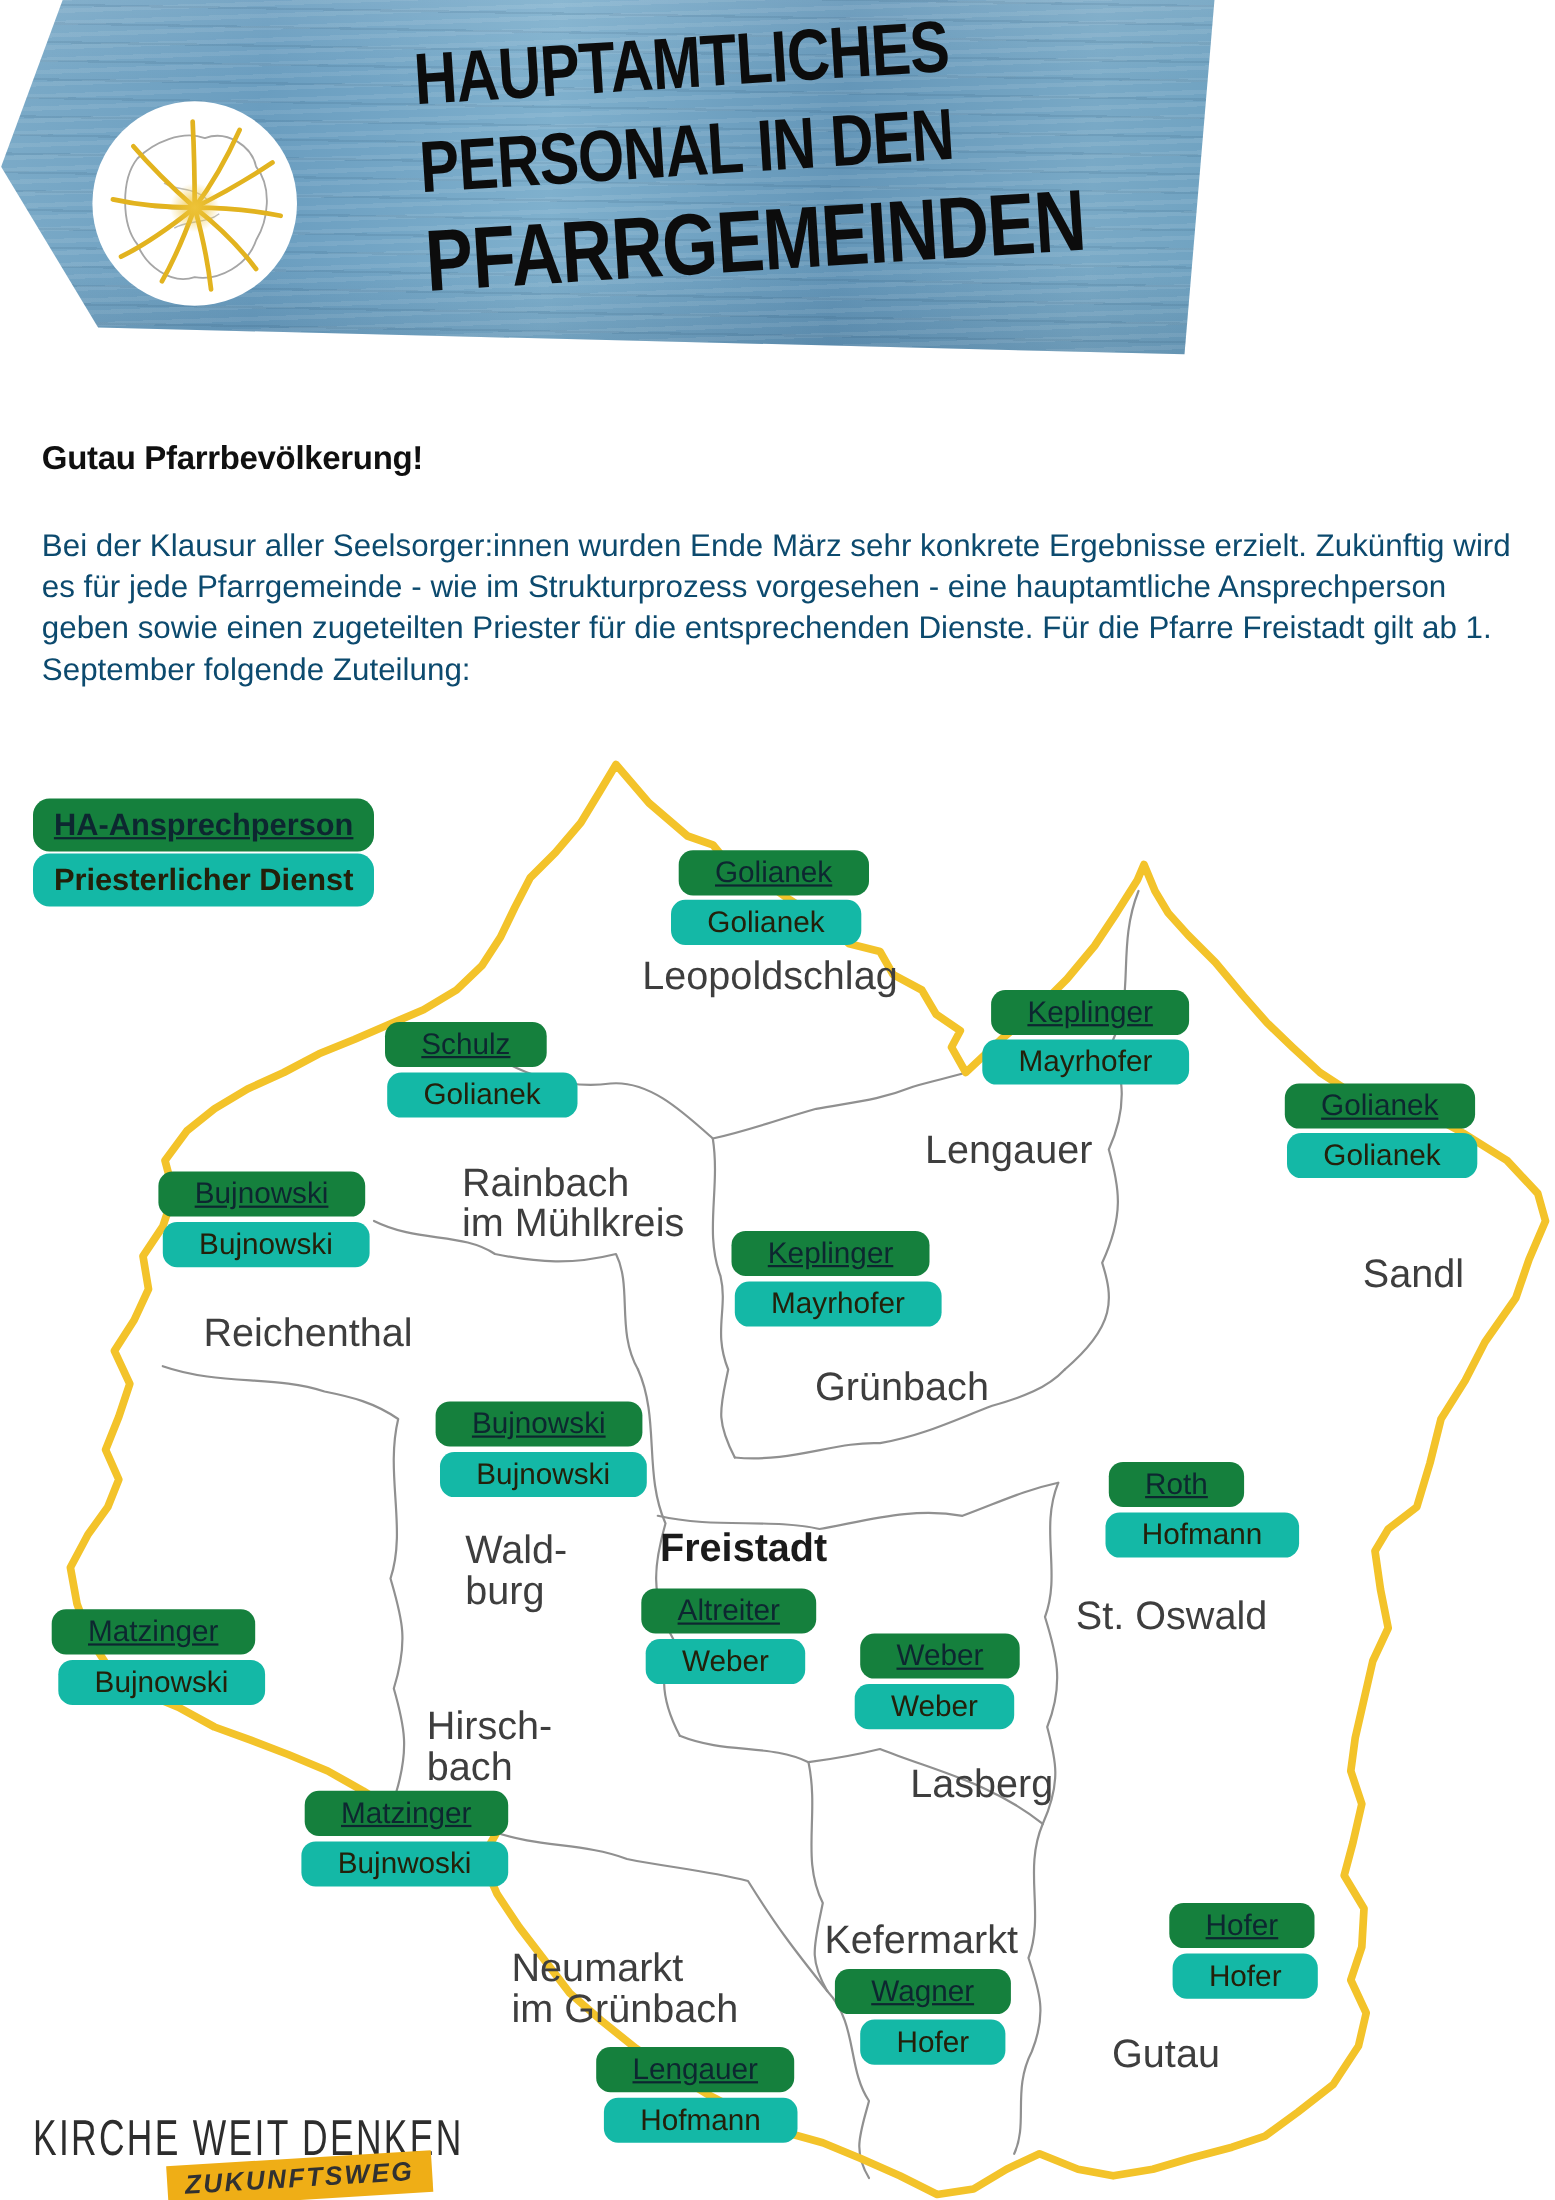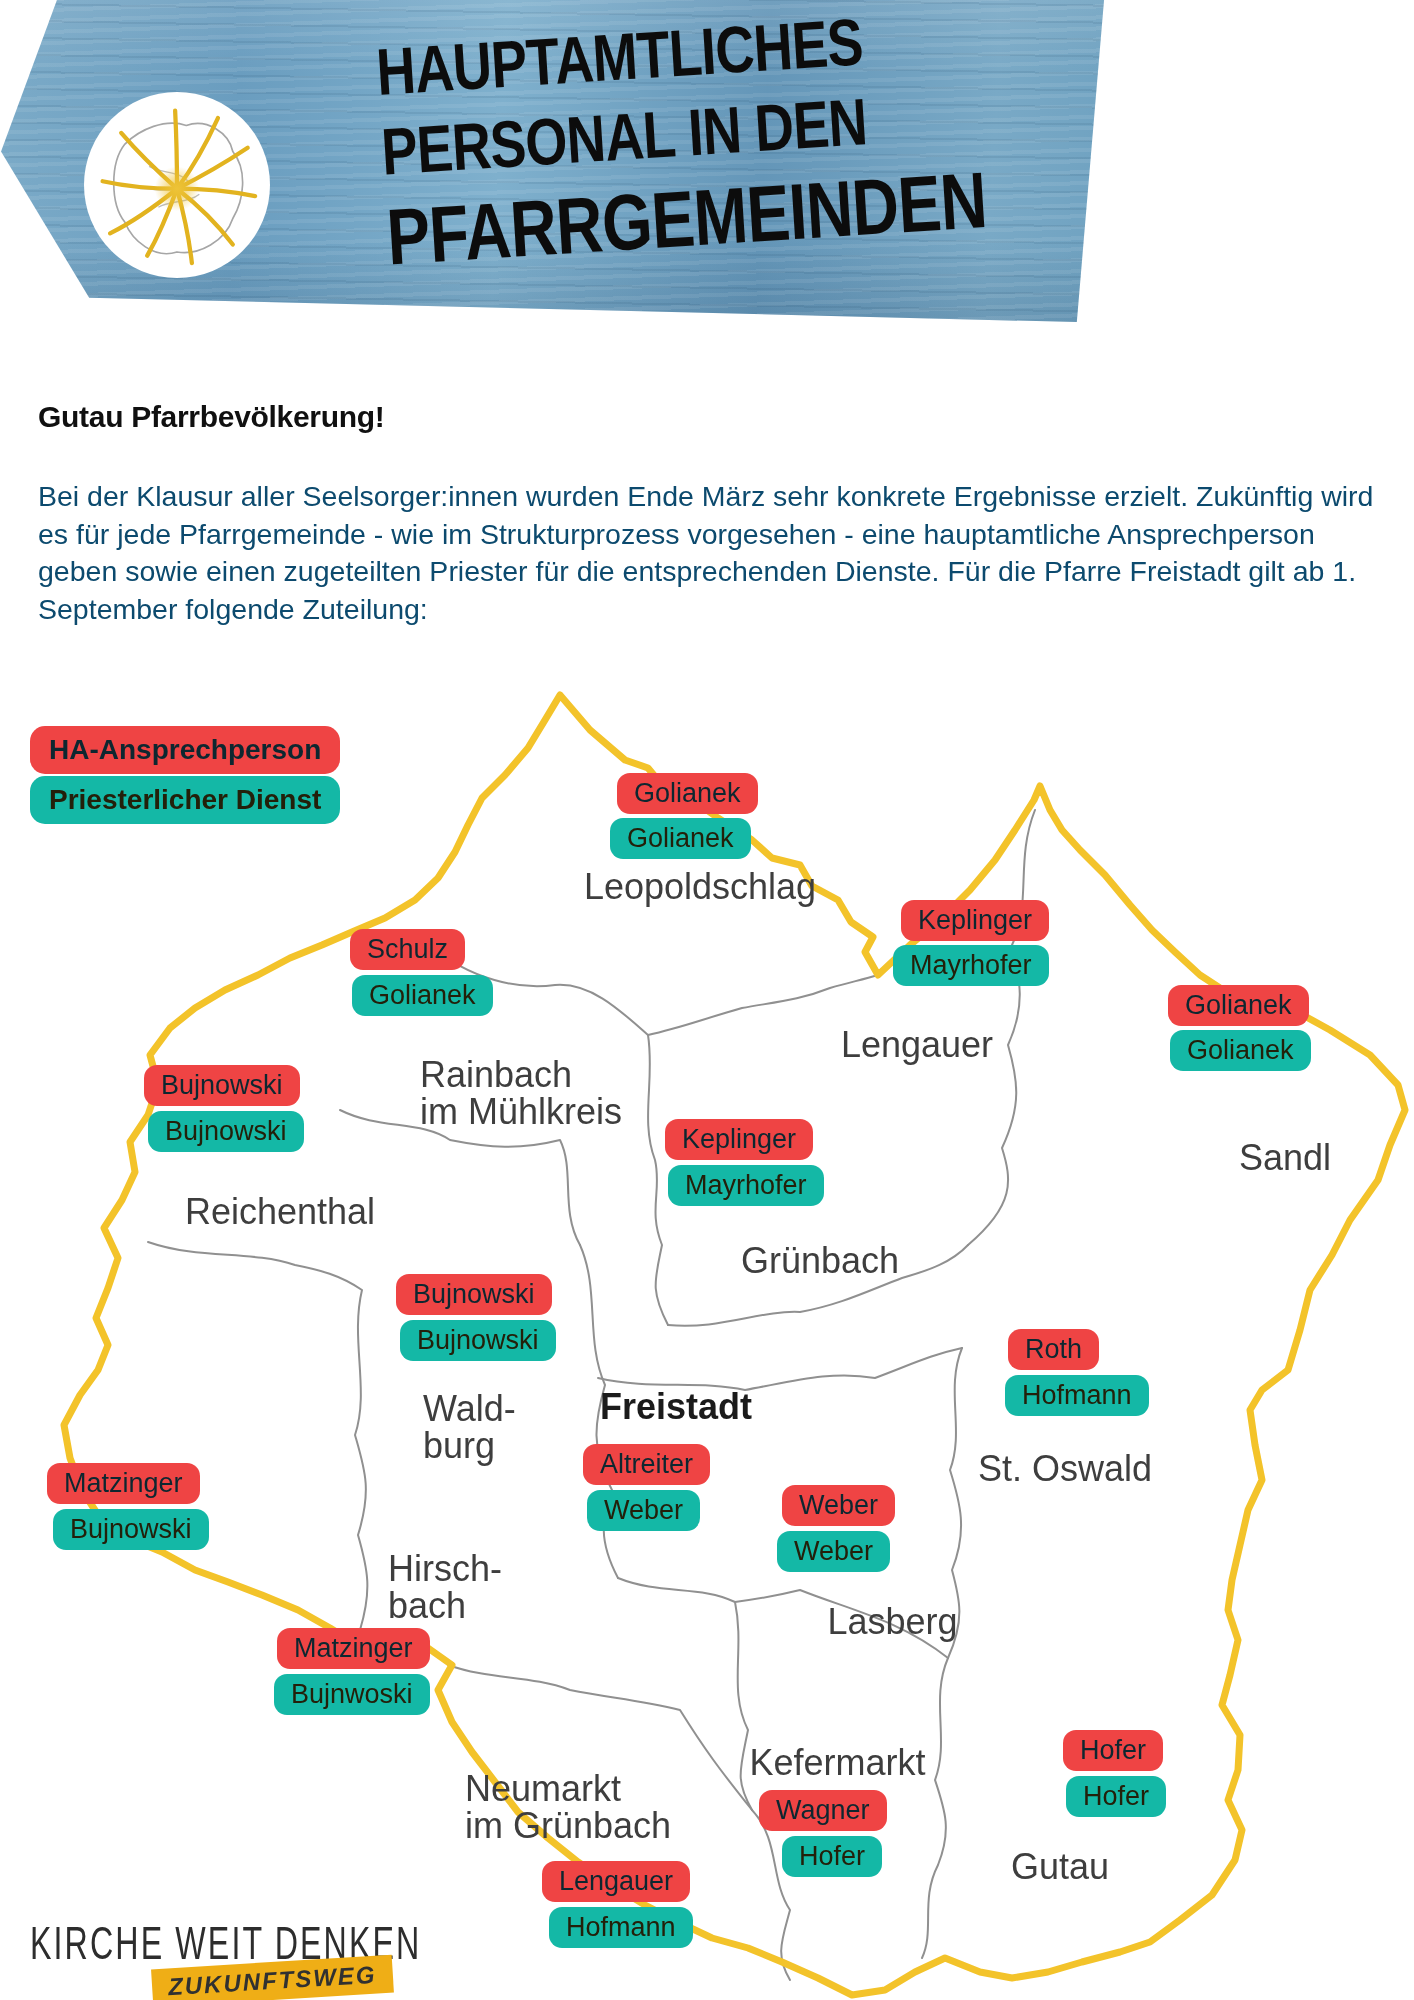--- a/index.html
+++ b/index.html
@@ -21,22 +21,22 @@
   .sign-title .tl{transform:scaleX(.82);transform-origin:left;letter-spacing:-1px;white-space:nowrap;}
   .t1,.t2{font-size:66px;line-height:80px;}
   .t3{font-size:79px;line-height:92px;}
 
   
   .greeting{position:absolute;left:38px;top:400px;font-size:30px;font-weight:700;color:#101010;letter-spacing:-.3px;}
   .intro{position:absolute;left:38px;top:478px;width:1348px;font-size:28.5px;line-height:37.5px;color:#0c4a6e;}
 
   
   .map-svg{position:absolute;left:0;top:690px;}
-  .pill{position:absolute;border-radius:13px;padding:5px 17px;font-size:27px;font-weight:500;white-space:nowrap;}
-  .pill.teal{background:#ef4444;color:#0d2730;}
+  .pill{position:absolute;border-radius:13px;padding:5px 33px;font-size:27px;font-weight:500;white-space:nowrap;}
+  .pill.teal{background:#15803d;color:#0d2730;text-decoration:underline;}
   .pill.yellow{background:#14b8a6;color:#23200a;}
   .legend-pill{font-weight:700;font-size:28px;padding:8px 19px;border-radius:15px;}
   .place{position:absolute;font-size:36px;color:#3e3e3e;white-space:pre-line;line-height:37px;}
   .place.center{text-align:center;}
   .place.bold{font-weight:700;color:#1b1b1b;}
 
   
   .footer-logo{position:absolute;left:30px;top:1916px;font-size:46px;color:#2d2d2d;letter-spacing:3px;
     transform:scaleX(.70);transform-origin:left top;white-space:nowrap;font-weight:400;}
   .zw{position:absolute;left:152px;top:1962px;background:#efae16;color:#313131;font-style:italic;

